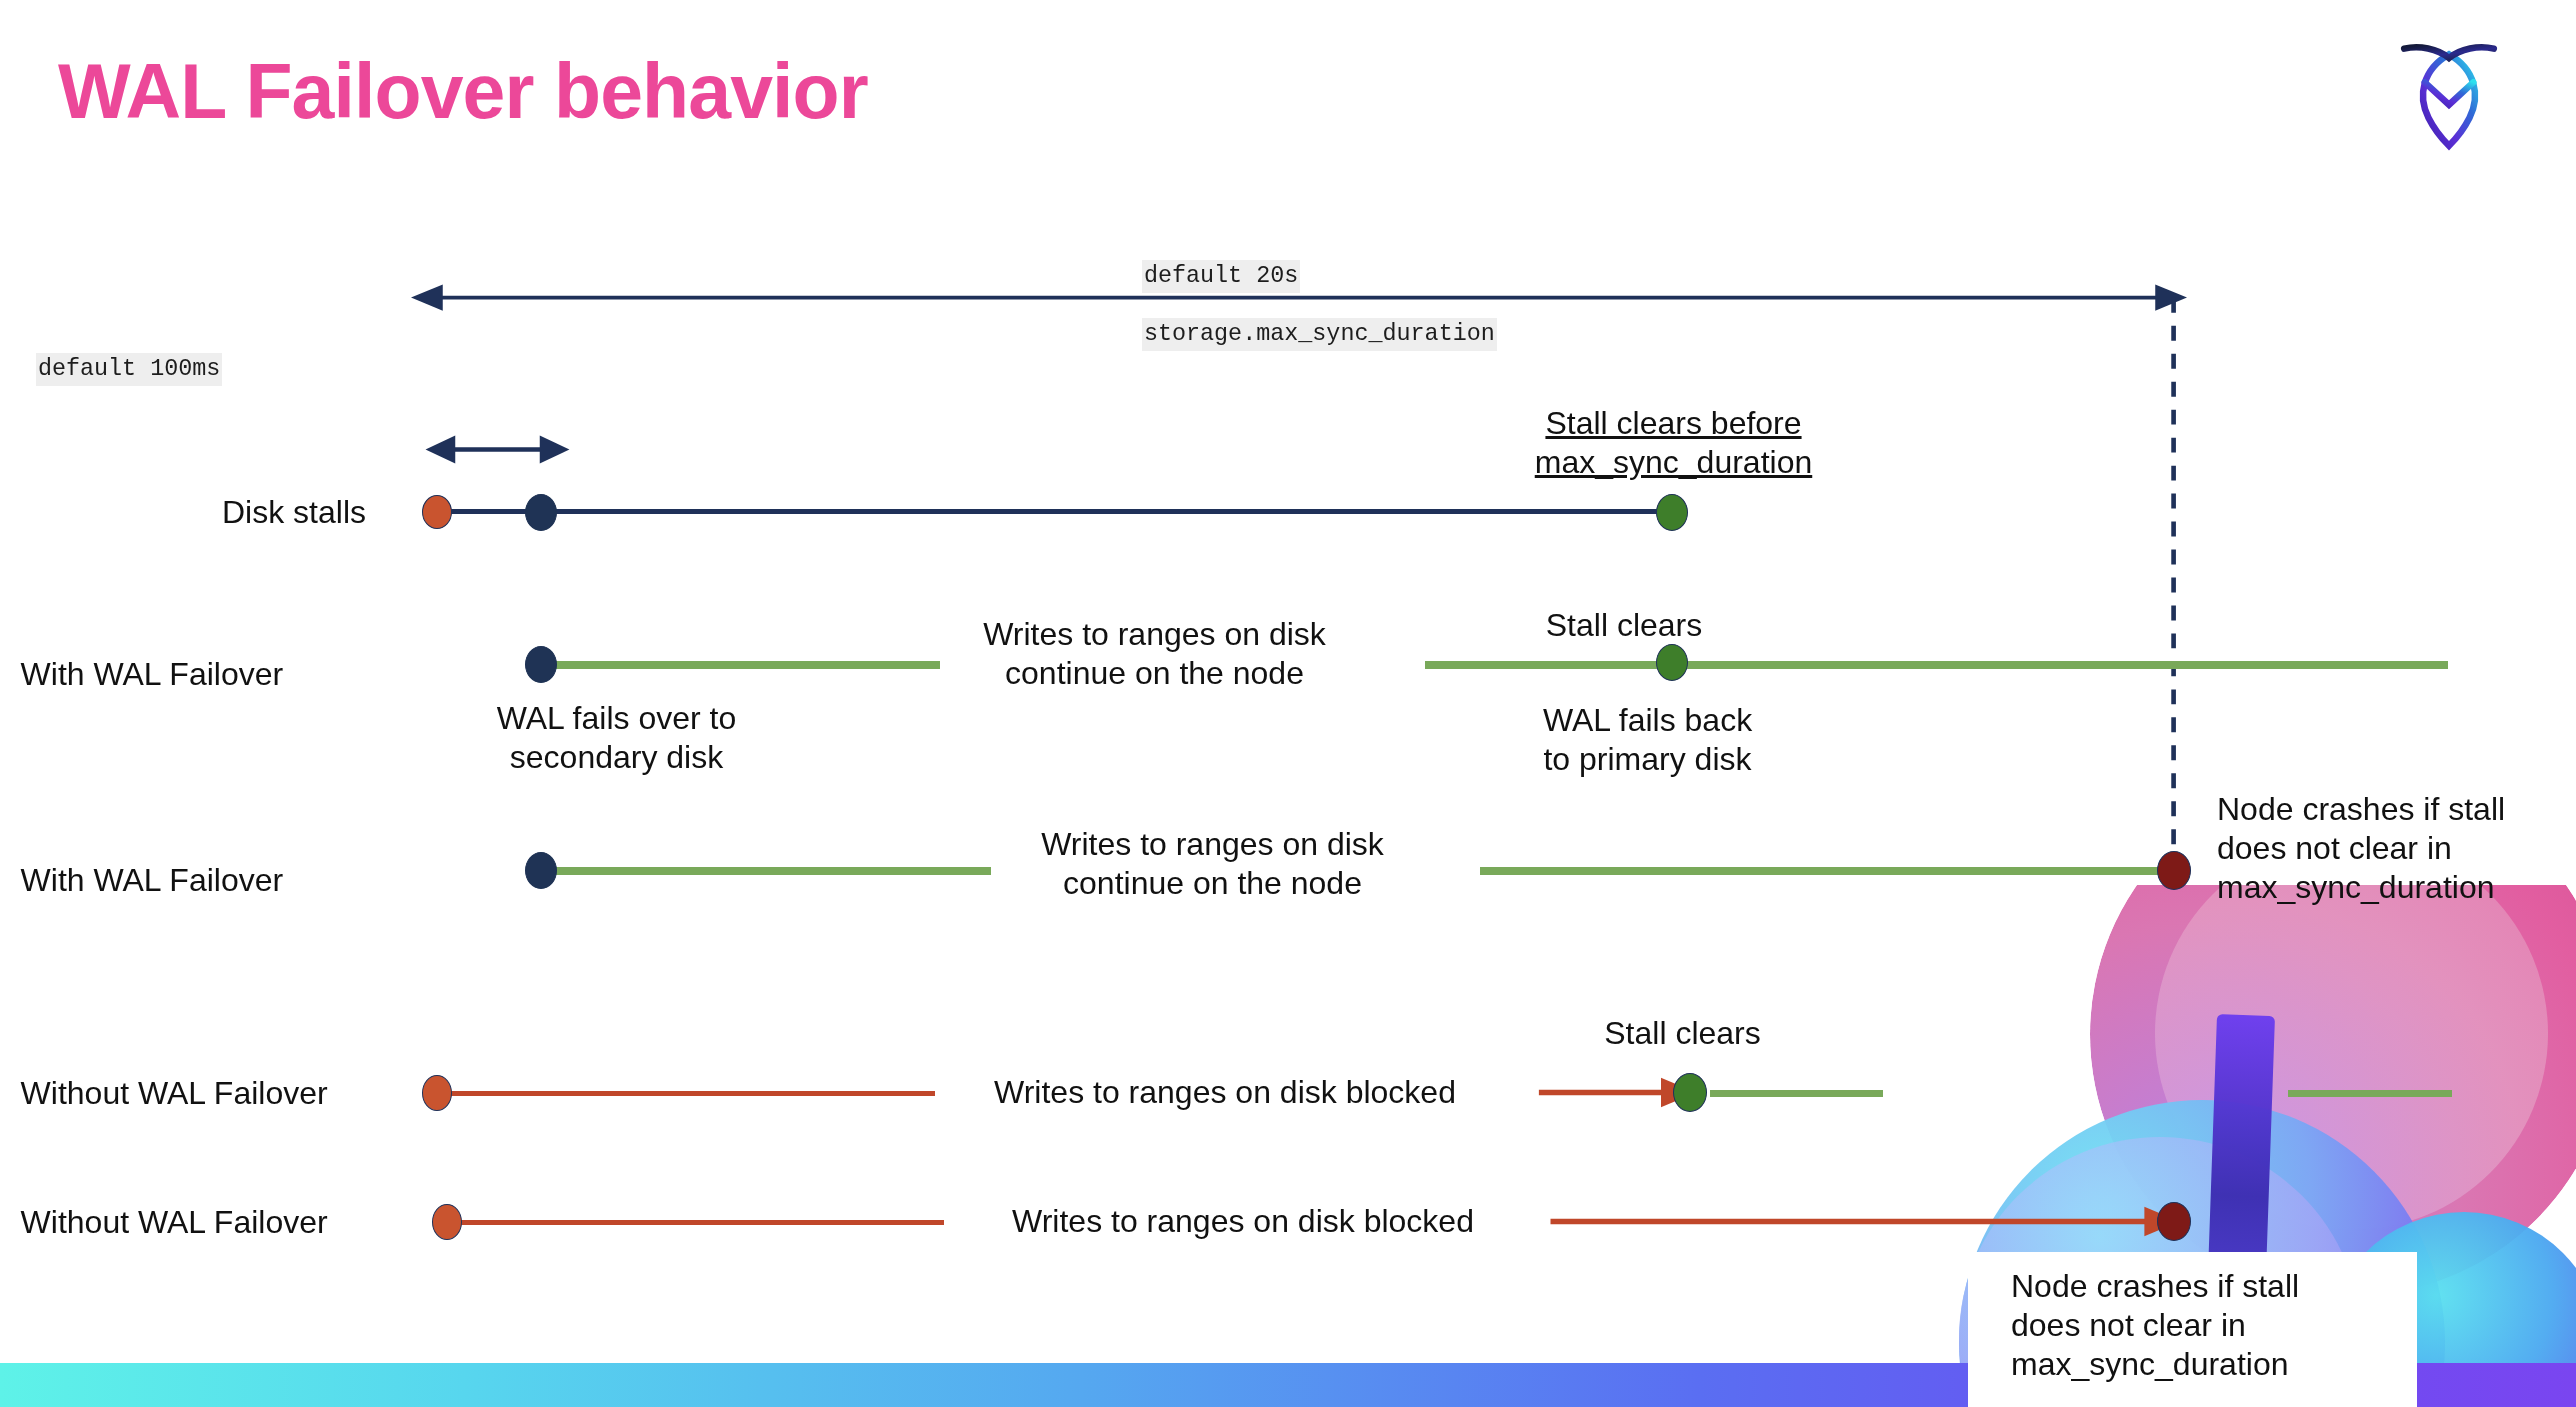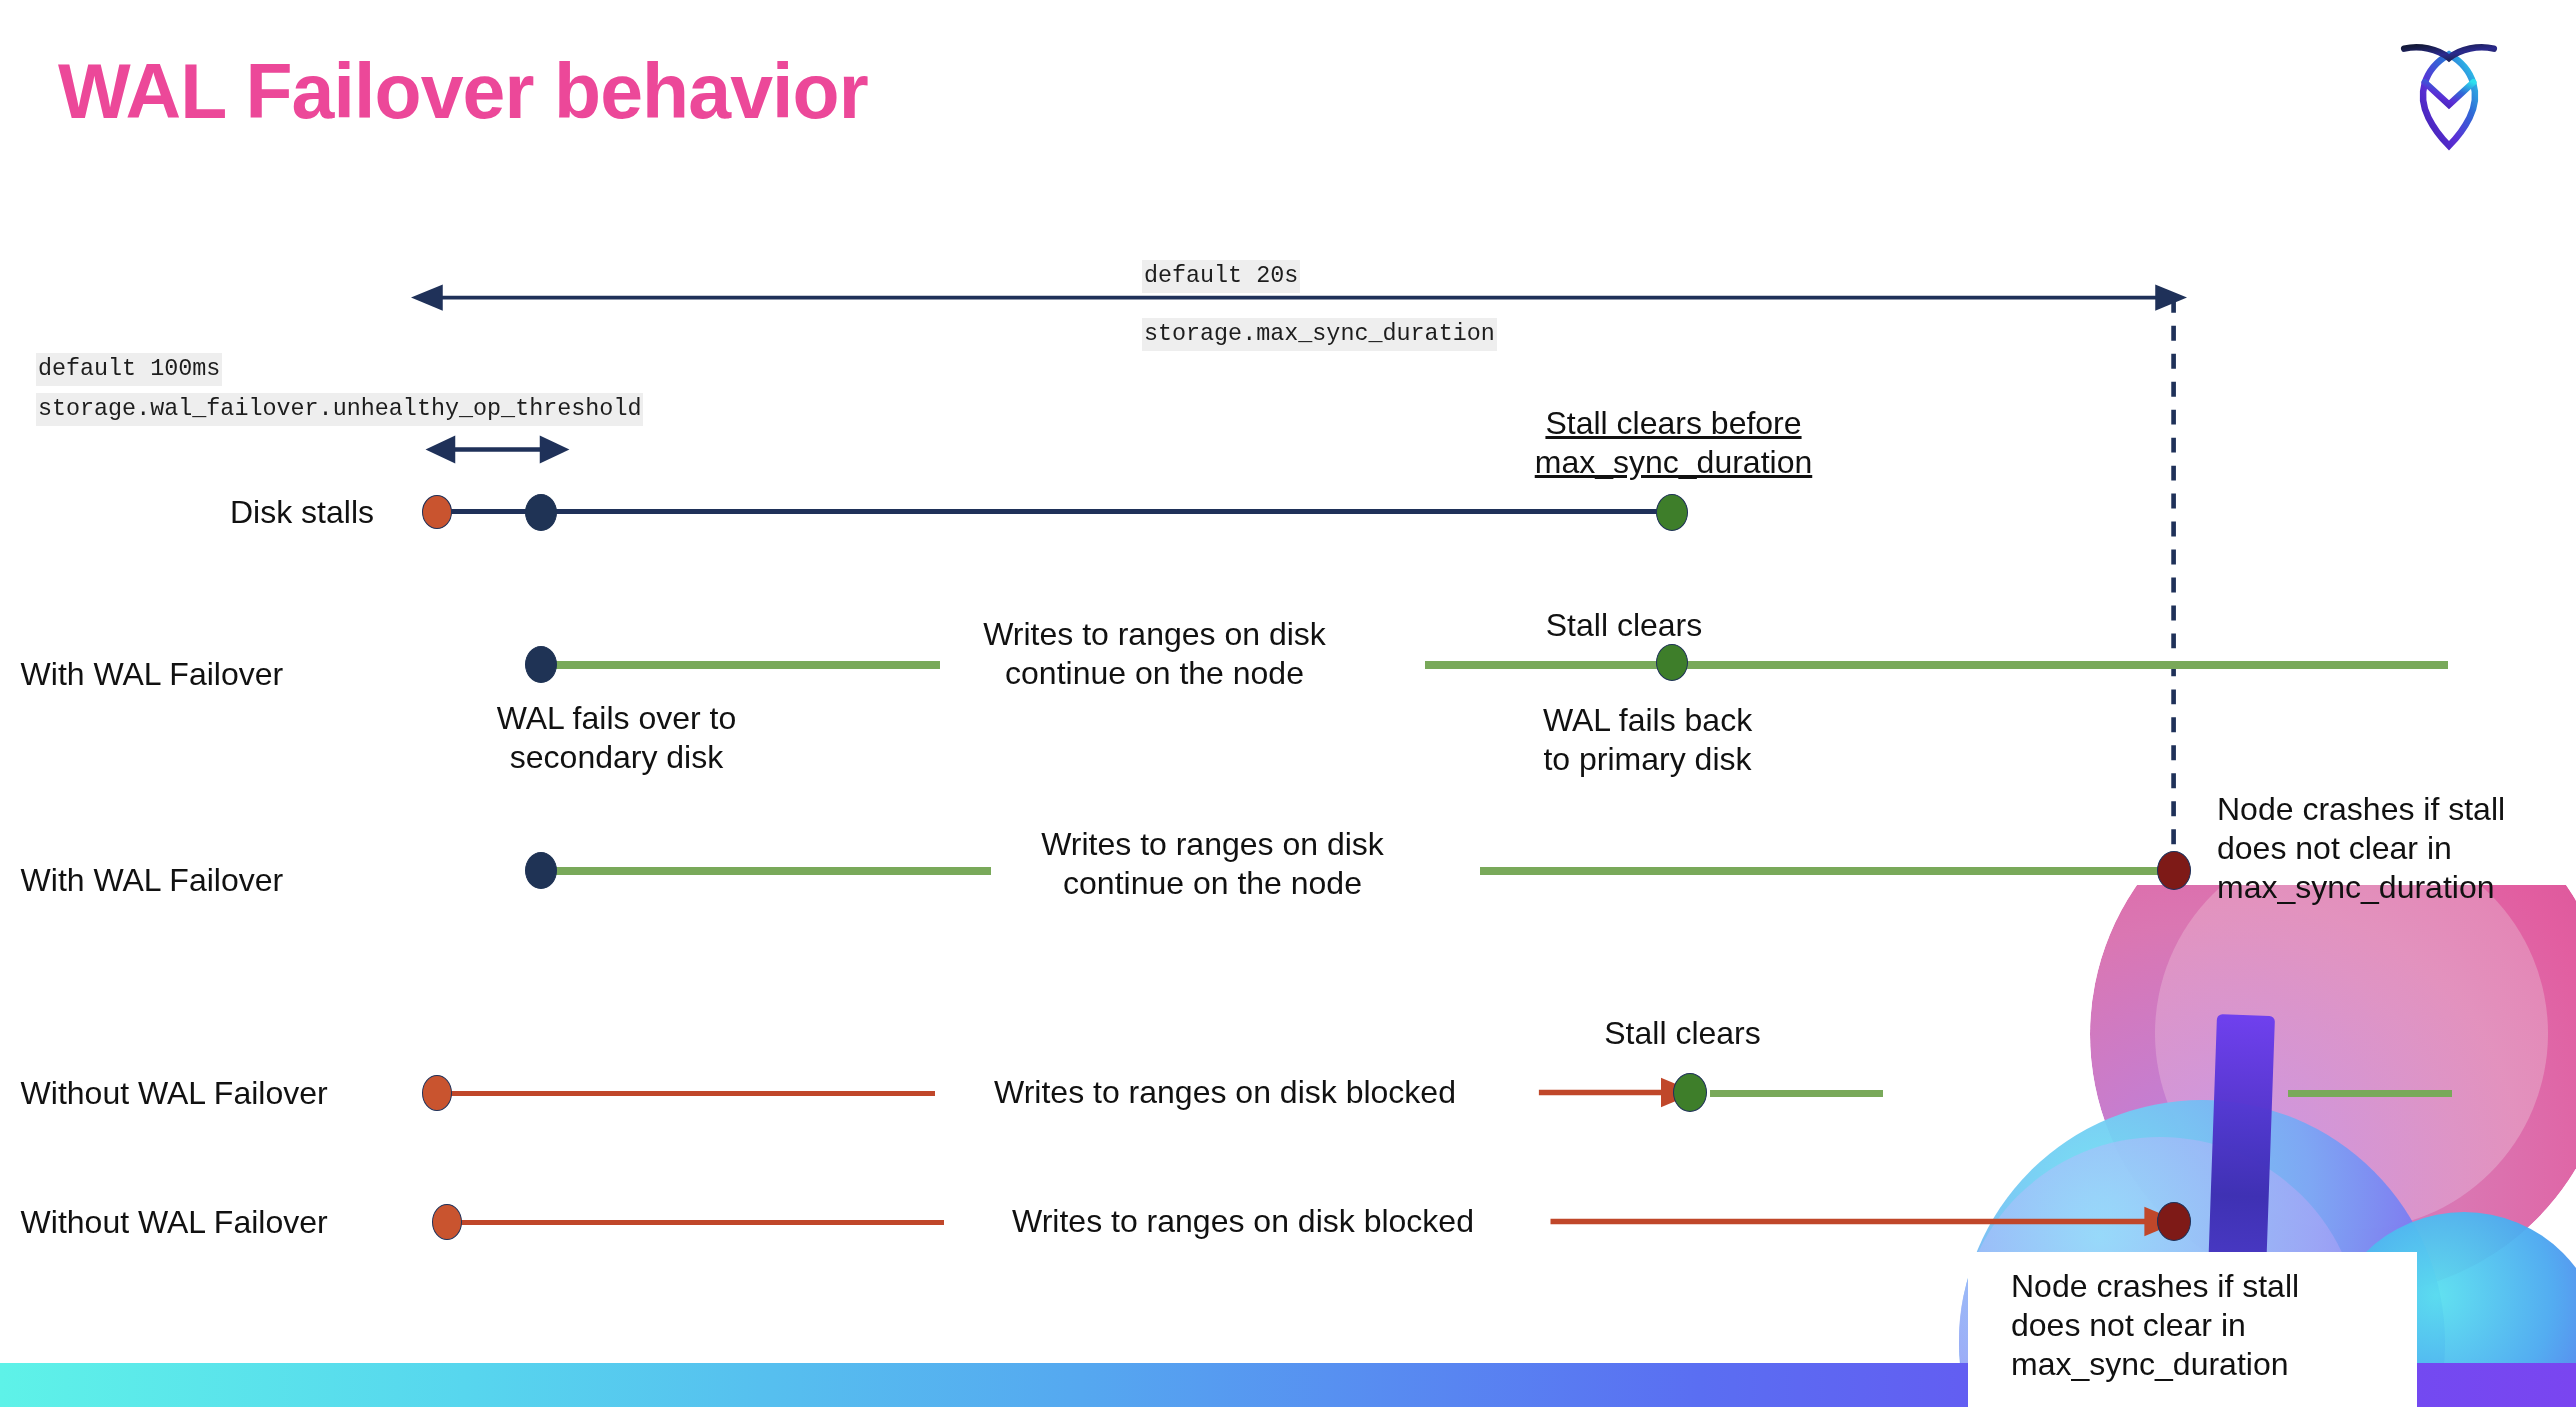--- a/index.html
+++ b/index.html
@@ -130,29 +130,28 @@
   </svg>
 
   <svg style="position:absolute;left:2168px;top:297px;" width="11.2" height="589" viewBox="0 0 12 630">
     <line x1="6" y1="0" x2="6" y2="628" stroke="#1f3159" stroke-width="5" stroke-dasharray="16 14"></line>
   </svg>
 
   <div class="code" style="left:1142px;top:260px;">default 20s</div>
   <div class="code" style="left:1142px;top:299px;margin-top:19px;">storage.max_sync_duration</div>
 
   <div class="code" style="left:36px;top:353px;">default 100ms</div>
-  <div class="code" style="left:36px;top:393px;">storage.wal_failover.unhealthy_op_threshold</div>
 
   <svg style="position:absolute;left:425px;top:430px;" width="145" height="39" viewBox="0 0 155 42">
     <line x1="22" y1="21" x2="133" y2="21" stroke="#1f3159" stroke-width="5"></line>
     <polygon points="0,21 32,6 32,36" fill="#1f3159"></polygon>
     <polygon points="155,21 123,6 123,36" fill="#1f3159"></polygon>
   </svg>
 
-  <div class="rowlabel" style="left:230px;top:494px;text-align:right;">Disk stalls</div>
+  <div class="rowlabel" style="left:222px;top:494px;text-align:right;">Disk stalls</div>
 
   <div class="hline navy" style="left:437px;top:509px;width:1234px;"></div>
 
   <div class="dot dot-orange" style="left:422px;top:495px;width:30px;height:34px;"></div>
   <div class="dot dot-navy" style="left:525px;top:494px;width:32px;height:37px;"></div>
   <div class="dot dot-green" style="left:1656px;top:494px;width:32px;height:37px;"></div>
 
   <div class="note" style="left:1496px;top:404px;width:355px;white-space:pre-line;text-decoration:underline;">Stall clears before
 max_sync_duration</div>
 

